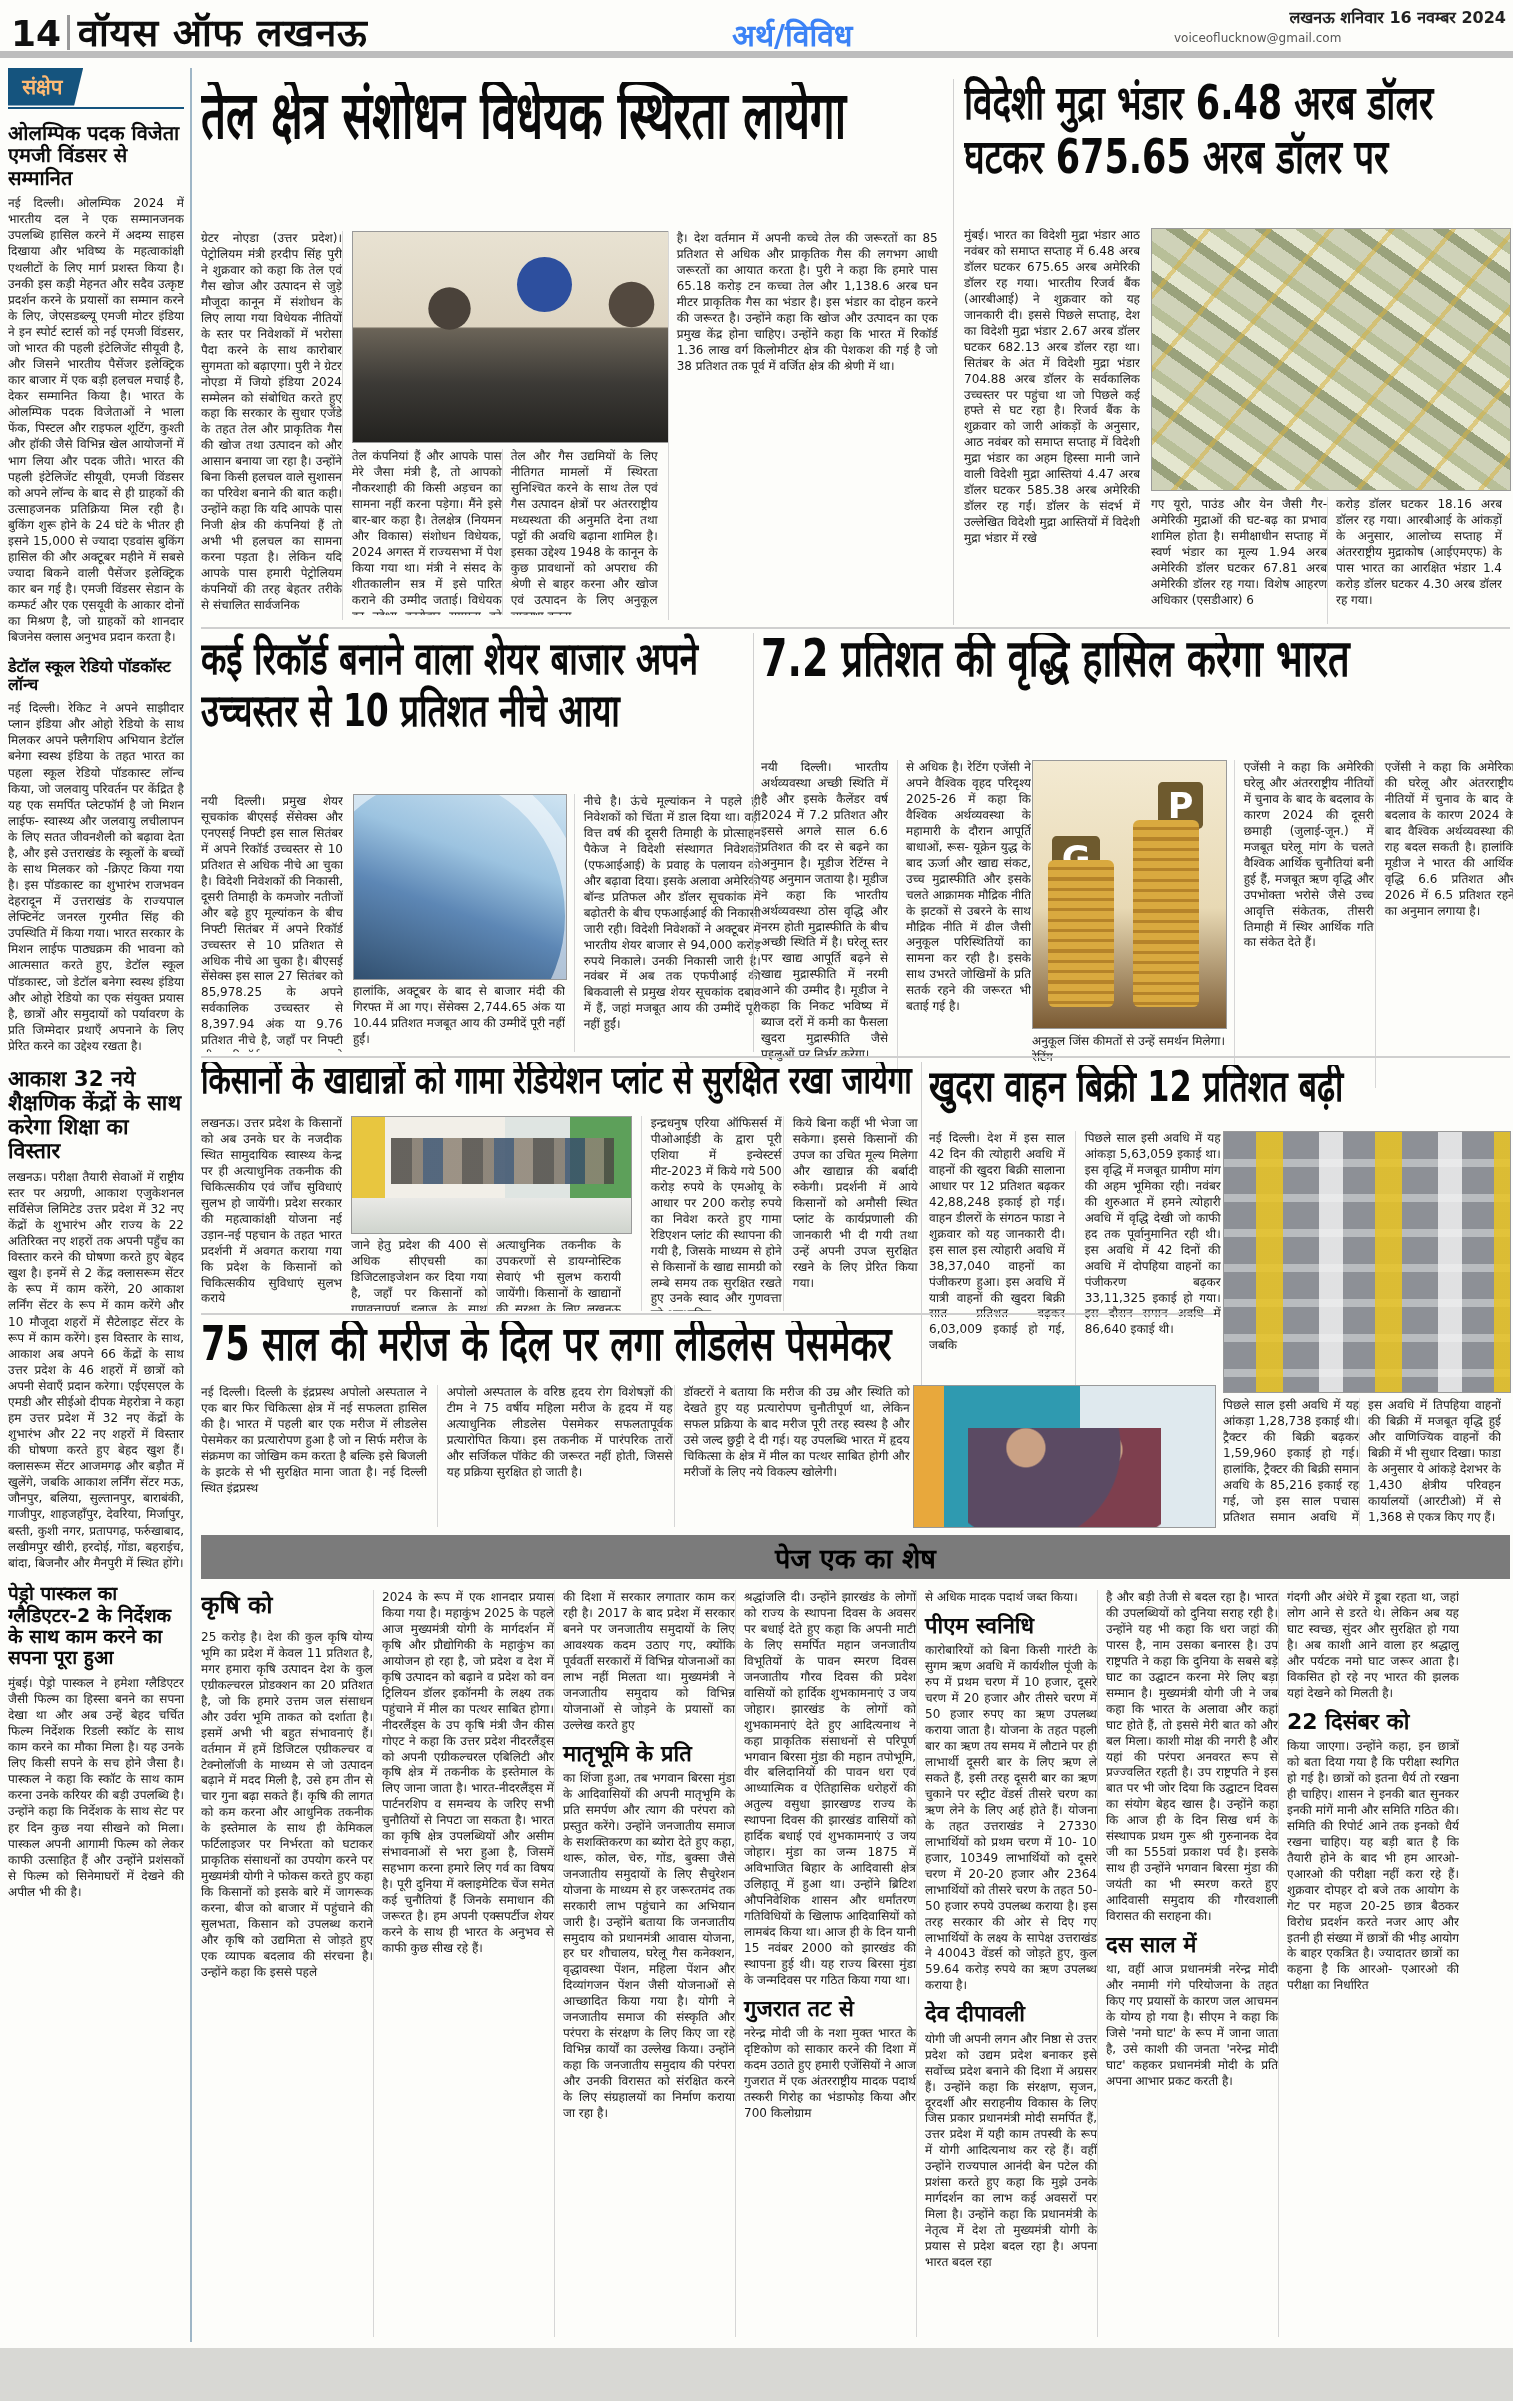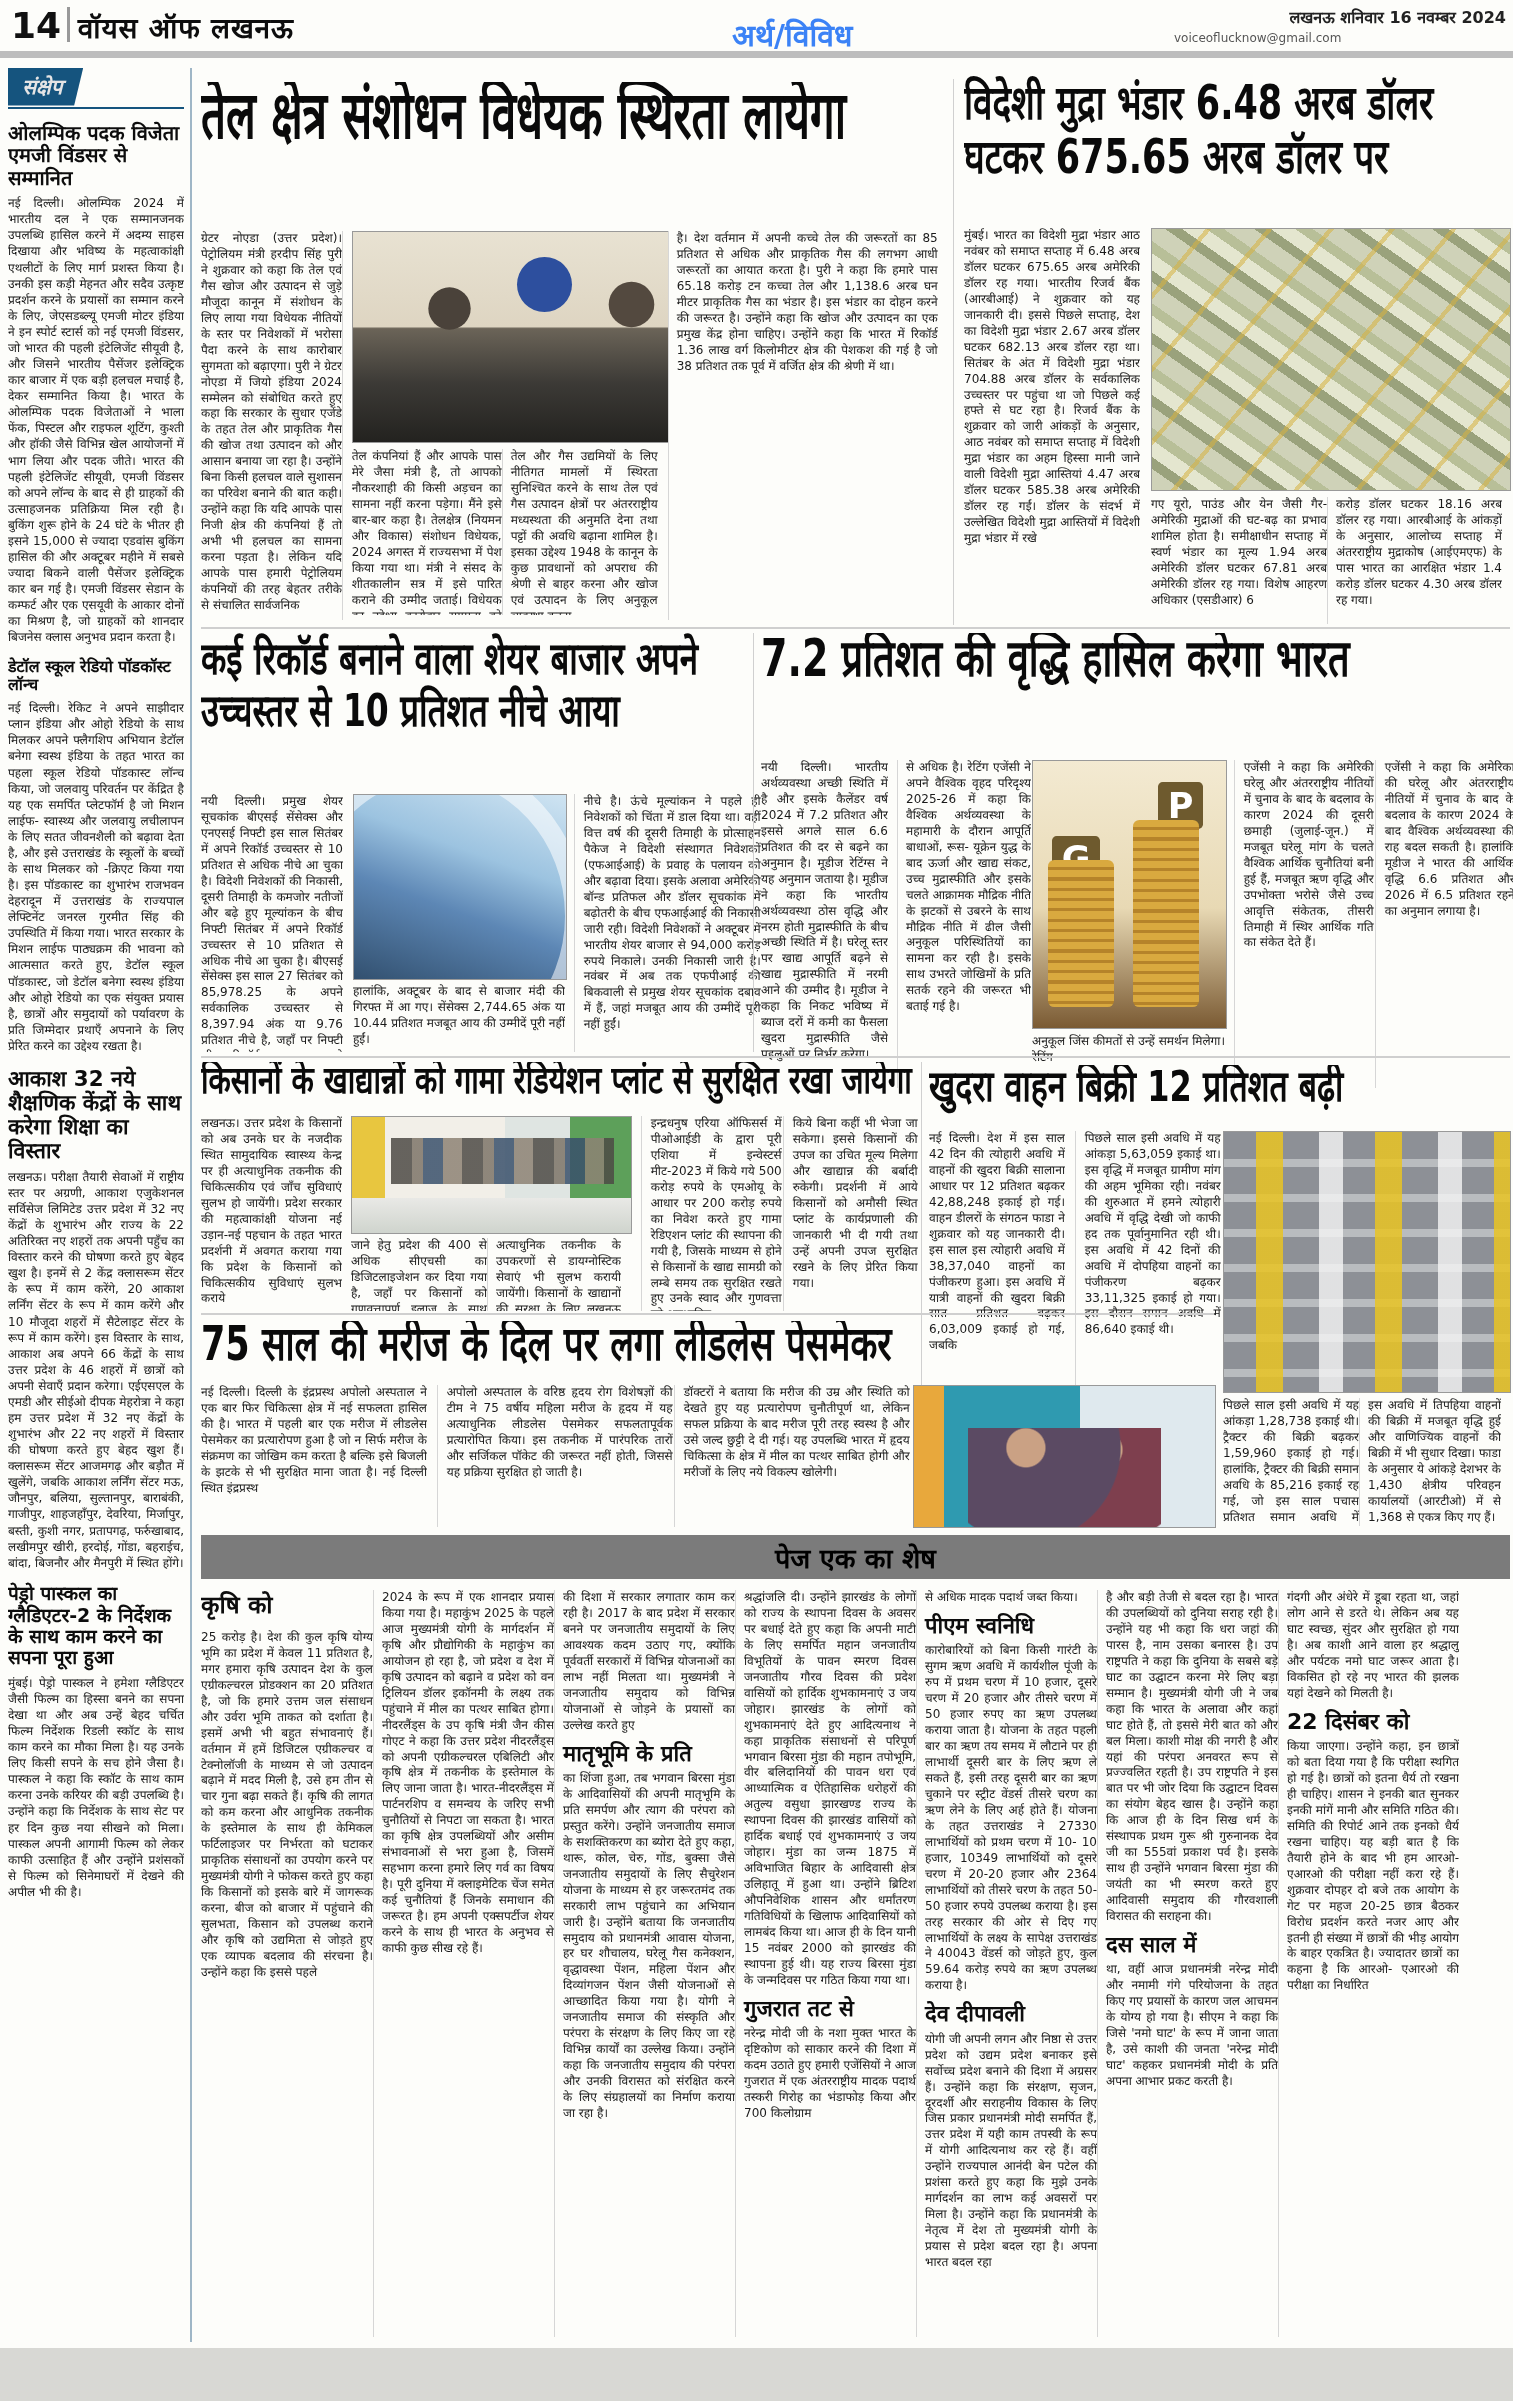--- a/index.html
+++ b/index.html
@@ -1,27 +1,27 @@
 <!DOCTYPE html>
 <html style="font-size:12.7px"><head>
 <meta charset="utf-8">
 <style>
   html,body{margin:0;padding:0;background:#f2f2ee;}
   #paper{position:relative;width:1514px;height:2401px;background:#fdfdfa;font-family:"DejaVu Sans","Liberation Sans",sans-serif;color:#111;overflow:hidden;}
   .abs{position:absolute;}
   
   .pgnum{font-size:36px;font-weight:900;color:#111;}
   .pgbar{display:inline-block;width:2.4px;height:35px;background:#999;margin:0 8px -4.7px 6.3px;}
-  .masthead{font-size:28px;font-weight:900;letter-spacing:0.8px;color:#0d0d0d;margin-top:44px;}
+  .masthead{font-size:38px;font-weight:900;letter-spacing:0.8px;color:#0d0d0d;margin-top:44px;}
   .secttitle{font-size:30px;font-weight:900;color:#3b82f6;}
   .dateline{font-size:16px;font-weight:700;color:#222;text-align:right;}
   .email{font-size:12px;color:#555;text-align:left;margin-top:3.2px;}
   .toprule{background:#bdbdbd;}
   
-  .brieflabel{background:#15547e;color:#e5e5e5;font-size:20.6px;font-weight:700;font-style:italic;padding:4px 20.6px 5.5px 14.2px;display:inline-block;clip-path:polygon(0 0,100% 0,88% 100%,0 100%);}
+  .brieflabel{background:#15547e;color:#fdba74;font-size:20.6px;font-weight:700;padding:4px 20.6px 5.5px 14.2px;display:inline-block;clip-path:polygon(0 0,100% 0,88% 100%,0 100%);}
   .brieframe{border-bottom:2.4px solid #15547e;padding-bottom:1.6px;}
   .sb-h{font-size:20px;line-height:1.12;font-weight:900;color:#0d0d0d;margin:12.7px 0 6.3px 0;}
   .sb-b{font-size:12px;line-height:1.34;text-align:justify;color:#1a1a1a;}
   .vrule{background:#9fb6c6;width:1.6px;}
   .lrule{background:#cfcfcf;}
   
   .hl{font-weight:900;color:#0a0a0a;line-height:1.02;}
   .stretch{display:inline-block;transform:scaleY(1.5);transform-origin:top left;white-space:nowrap;}
   .stretchwrap{display:inline-block;transform:scaleY(1.35);transform-origin:top left;}
   

